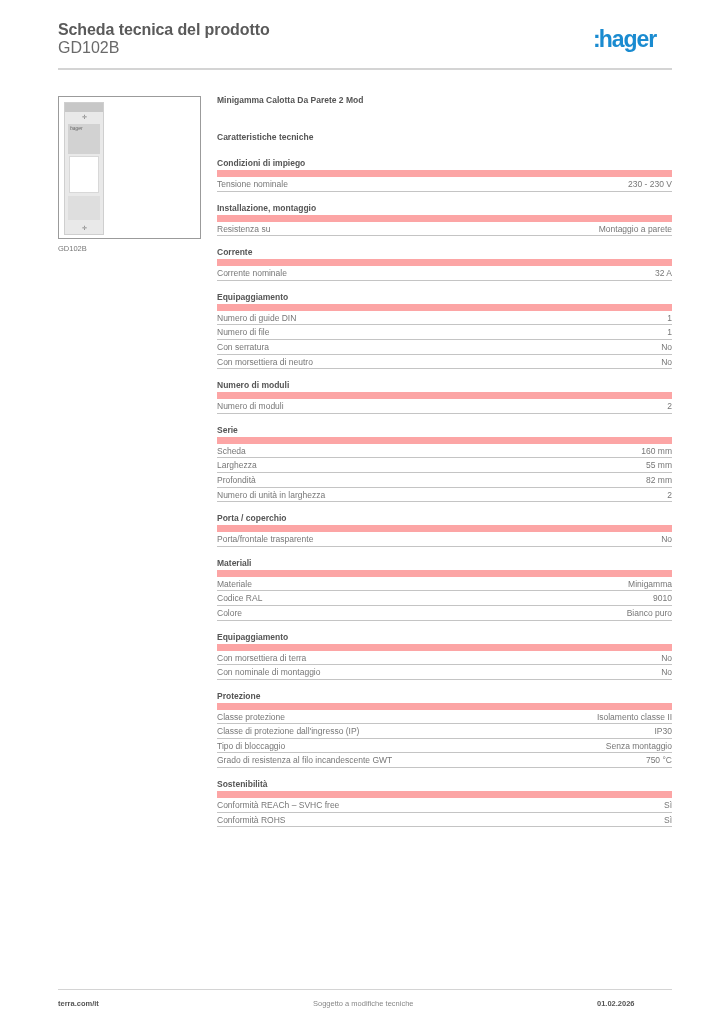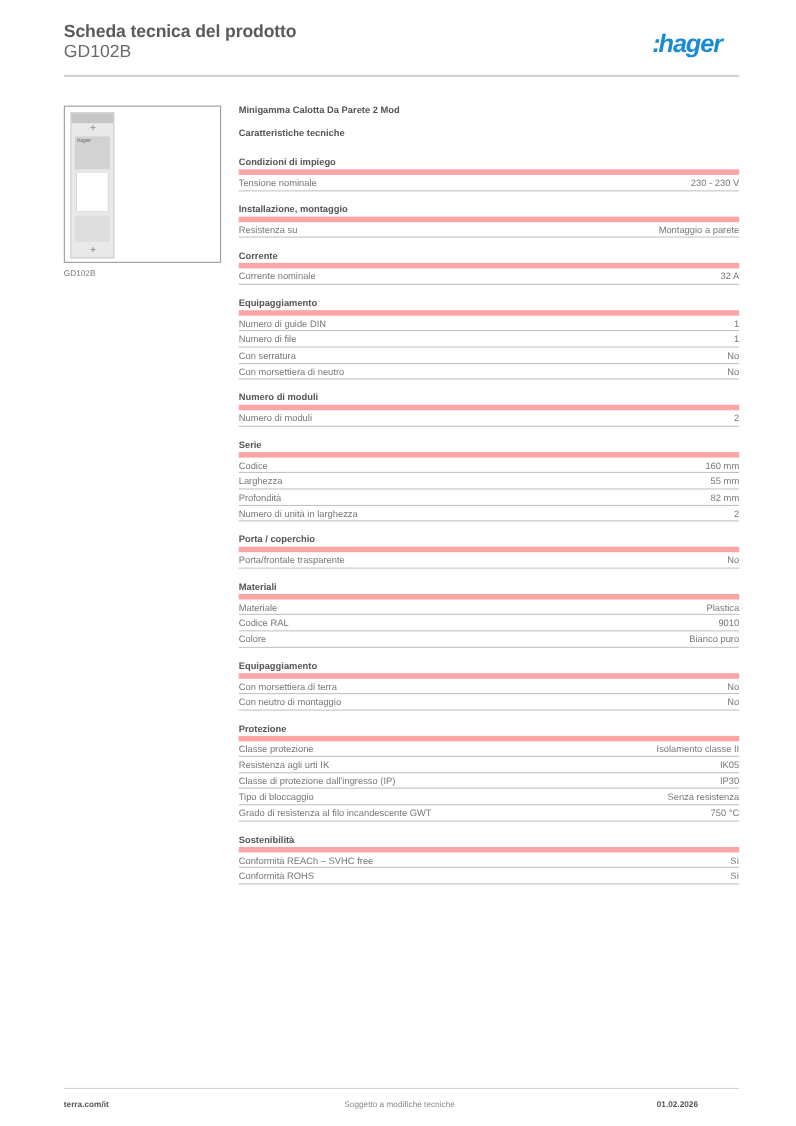--- a/index.html
+++ b/index.html
@@ -1,39 +1,39 @@
 <!DOCTYPE html>
 <html><head>
 <meta charset="utf-8">
 <style>
   * { margin: 0; padding: 0; box-sizing: border-box; }
   html, body { width: 724px; height: 1024px; background: #ffffff; overflow: hidden; }
   body { position: relative; font-family: "Liberation Sans", sans-serif; color: #555; }
 
   .hdr-title { position: absolute; left: 58px; top: 21px; font-size: 16px; font-weight: bold; color: #5a5a5a; letter-spacing: -0.1px; }
   .hdr-code { position: absolute; left: 58px; top: 39px; font-size: 16px; color: #6a6a6a; }
-  .logo { position: absolute; left: 593px; top: 28px; font-size: 23px; font-weight: bold; color: #1a8bd0; letter-spacing: -1px; line-height: 1; font-style: italic; }
+  .logo { position: absolute; left: 593px; top: 28px; font-size: 23px; font-weight: bold; color: #1a8bd0; letter-spacing: -1px; line-height: 1; }
   .logo .colon { letter-spacing: -2px; }
   .hdr-rule { position: absolute; left: 58px; top: 68px; width: 614px; height: 2px; background: #d4d4d4; }
 
   .img-frame { position: absolute; left: 58px; top: 96px; width: 143px; height: 143px; border: 1px solid #9b9b9b; background: #fff; }
   .product { position: absolute; left: 5px; top: 5px; width: 40px; height: 133px; background: #e9e9e9; border: 1px solid #cfcfcf; }
   .product .top-band { position: absolute; left: 0; top: 0; width: 38px; height: 9px; background: #c7c7c7; }
   .product .upper-panel { position: absolute; left: 3px; top: 21px; width: 32px; height: 30px; background: #d2d2d2; }
   .product .brand { position: absolute; left: 2px; top: 1px; font-size: 5px; font-style: italic; color: #666; }
   .product .window { position: absolute; left: 4px; top: 53px; width: 30px; height: 37px; background: #fff; border: 1px solid #d8d8d8; }
   .product .lower-panel { position: absolute; left: 3px; top: 93px; width: 32px; height: 24px; background: #dedede; }
   .product .screw { position: absolute; left: 17px; font-size: 6px; color: #777; line-height: 1; }
   .img-caption { position: absolute; left: 58px; top: 244px; font-size: 7.5px; color: #777; }
 
   .content { position: absolute; left: 217px; top: 95px; width: 455px; }
   .prod-name { font-size: 8.5px; font-weight: bold; color: #555; height: 13px; }
-  .tech-title { font-size: 8.5px; font-weight: bold; color: #555; margin-top: 8px; height: 13px; }
+  .tech-title { font-size: 8.5px; font-weight: bold; color: #555; margin-top: 24px; height: 13px; }
   .section { margin-top: 10px; }
-  .sec-head { font-size: 8.5px; font-weight: bold; color: #555; height: 12px; line-height: 12px; border-bottom: 5px solid #fca5a5; padding-bottom: 1px; box-sizing: content-box; }
+  .sec-head { font-size: 8.5px; font-weight: bold; color: #555; height: 12px; line-height: 12px; border-bottom: 7px solid #fca5a5; padding-bottom: 1px; box-sizing: content-box; }
   .row { display: flex; justify-content: space-between; height: 14.6px; line-height: 13px; font-size: 8.5px; color: #777; border-bottom: 1px solid #c4c4c4; padding-top: 1px; gap: 22px; }
   .row .val { text-align: left; }
   .sec-first { margin-top: 12px; }
 
   .foot-rule { position: absolute; left: 58px; top: 989px; width: 614px; height: 1px; background: #d4d4d4; }
   .foot-left { position: absolute; left: 58px; top: 999px; font-size: 7.5px; font-weight: bold; color: #555; }
   .foot-mid { position: absolute; left: 313px; top: 999px; font-size: 7.5px; color: #888; }
   .foot-right { position: absolute; left: 597px; top: 999px; font-size: 7.5px; font-weight: bold; color: #555; }
 </style>
 </head>
@@ -107,21 +107,21 @@
       <div class="section">
         <div class="sec-head">Numero di moduli</div>
         <div class="row">
           <span>Numero di moduli</span>
           <span class="val">2</span>
         </div>
       </div>
       <div class="section">
         <div class="sec-head">Serie</div>
         <div class="row">
-          <span>Codice</span>
+          <span>Scheda</span>
           <span class="val">160 mm</span>
         </div>
         <div class="row">
           <span>Larghezza</span>
           <span class="val">55 mm</span>
         </div>
         <div class="row">
           <span>Profondità</span>
           <span class="val">82 mm</span>
         </div>
@@ -134,59 +134,55 @@
         <div class="sec-head">Porta / coperchio</div>
         <div class="row">
           <span>Porta/frontale trasparente</span>
           <span class="val">No</span>
         </div>
       </div>
       <div class="section">
         <div class="sec-head">Materiali</div>
         <div class="row">
           <span>Materiale</span>
-          <span class="val">Plastica</span>
+          <span class="val">Minigamma</span>
         </div>
         <div class="row">
           <span>Codice RAL</span>
           <span class="val">9010</span>
         </div>
         <div class="row">
           <span>Colore</span>
           <span class="val">Bianco puro</span>
         </div>
       </div>
       <div class="section">
         <div class="sec-head">Equipaggiamento</div>
         <div class="row">
           <span>Con morsettiera di terra</span>
           <span class="val">No</span>
         </div>
         <div class="row">
-          <span>Con neutro di montaggio</span>
+          <span>Con nominale di montaggio</span>
           <span class="val">No</span>
         </div>
       </div>
       <div class="section">
         <div class="sec-head">Protezione</div>
         <div class="row">
           <span>Classe protezione</span>
           <span class="val">Isolamento classe II</span>
         </div>
         <div class="row">
-          <span>Resistenza agli urti IK</span>
-          <span class="val">IK05</span>
-        </div>
-        <div class="row">
           <span>Classe di protezione dall'ingresso (IP)</span>
           <span class="val">IP30</span>
         </div>
         <div class="row">
           <span>Tipo di bloccaggio</span>
-          <span class="val">Senza resistenza</span>
+          <span class="val">Senza montaggio</span>
         </div>
         <div class="row">
           <span>Grado di resistenza al filo incandescente GWT</span>
           <span class="val">750 °C</span>
         </div>
       </div>
       <div class="section">
         <div class="sec-head">Sostenibilità</div>
         <div class="row">
           <span>Conformità REACh – SVHC free</span>

